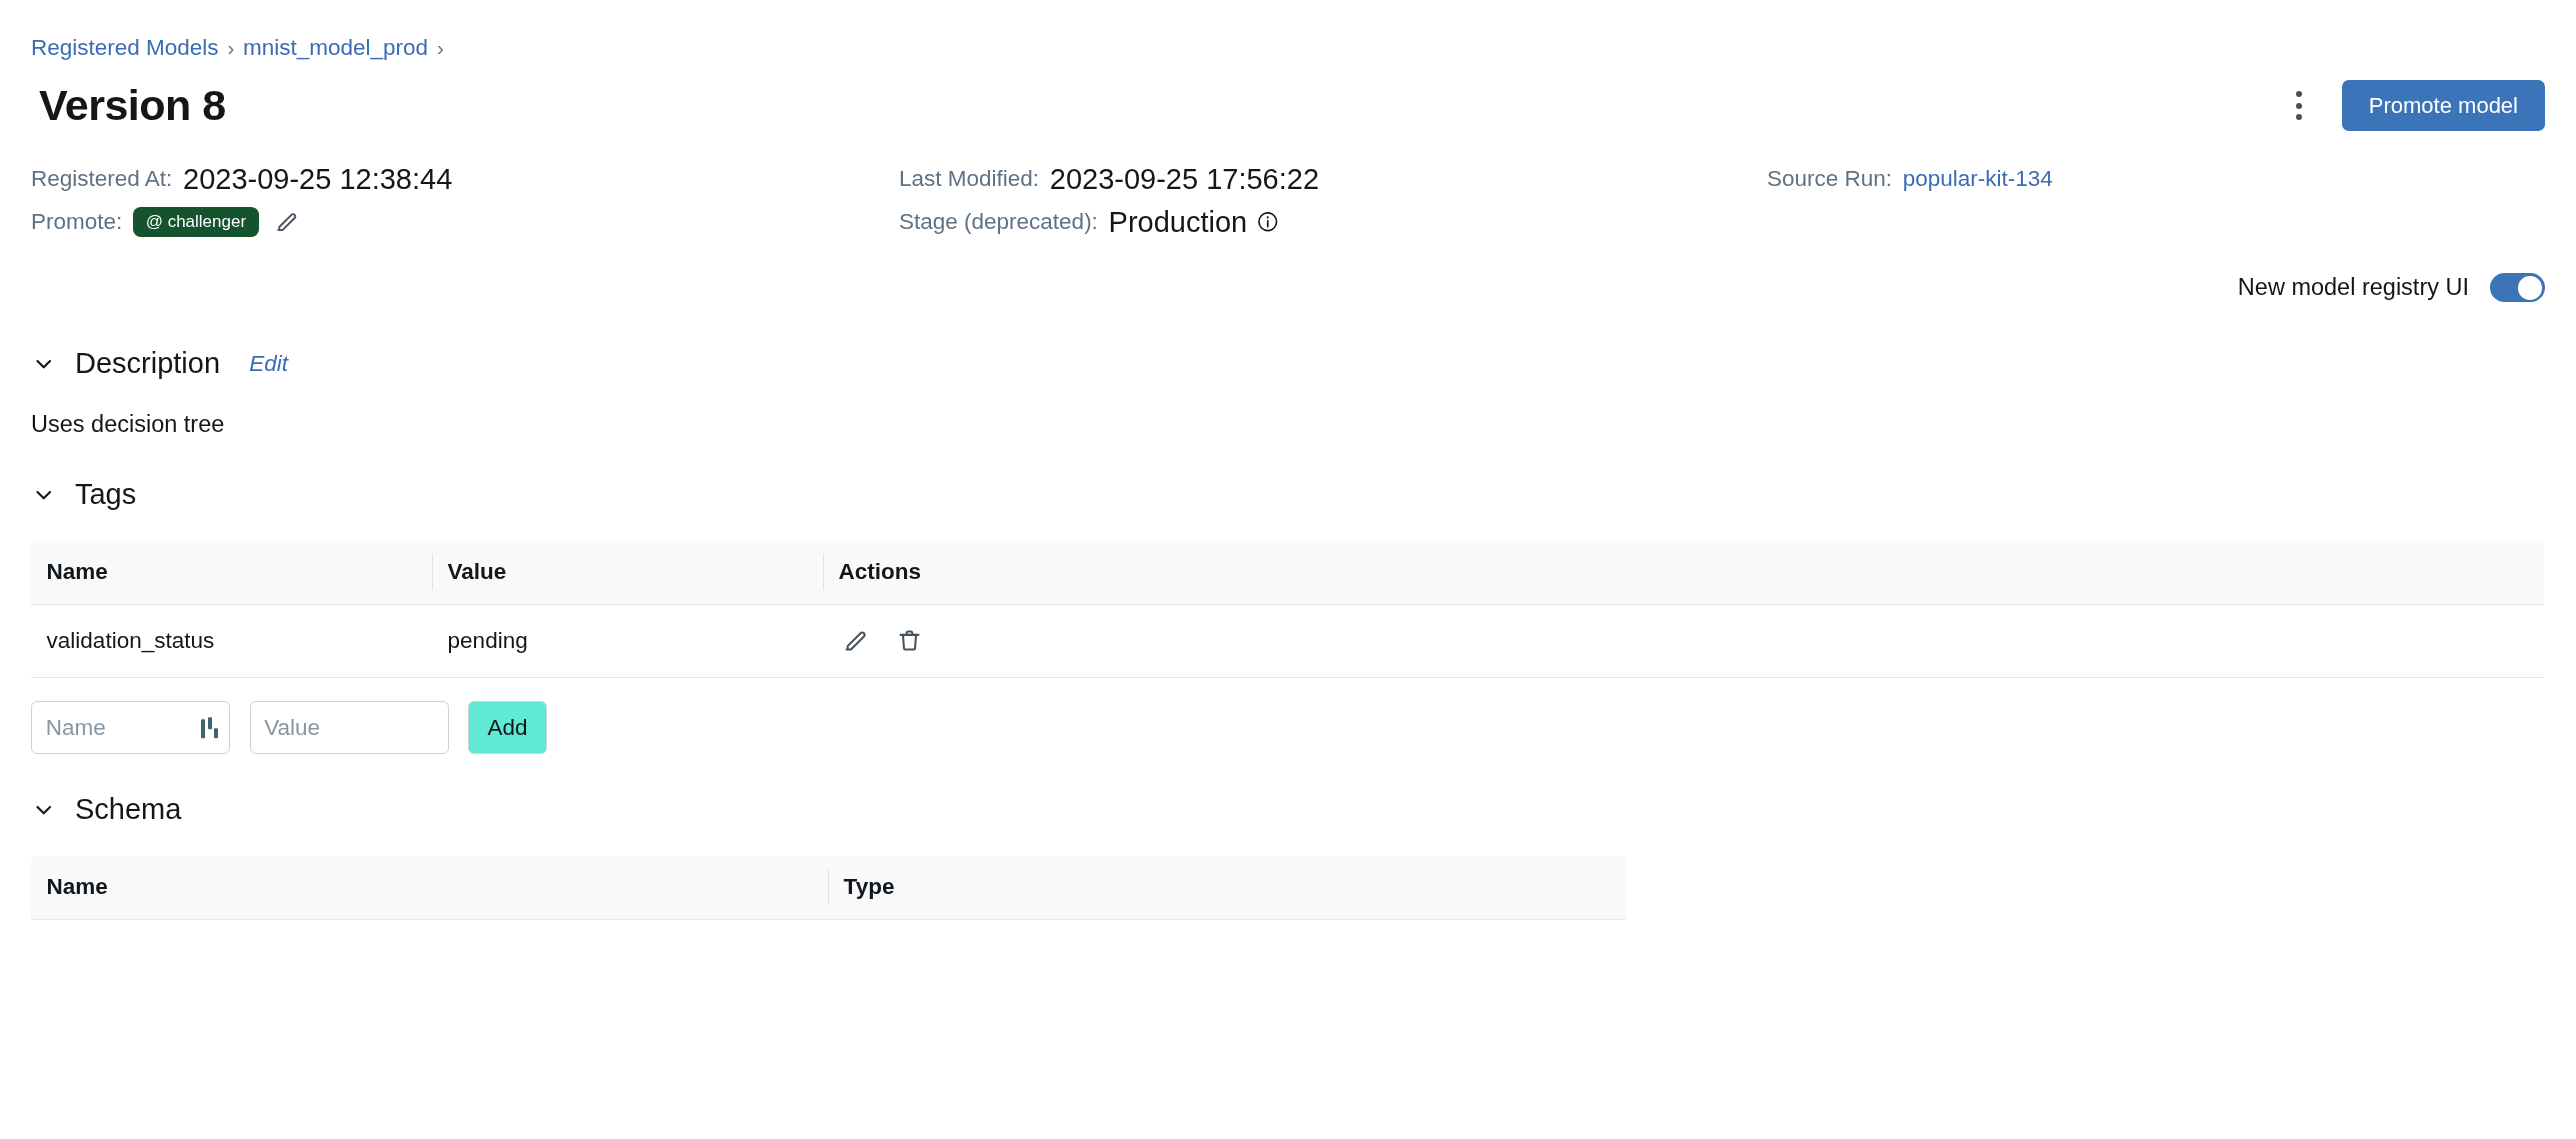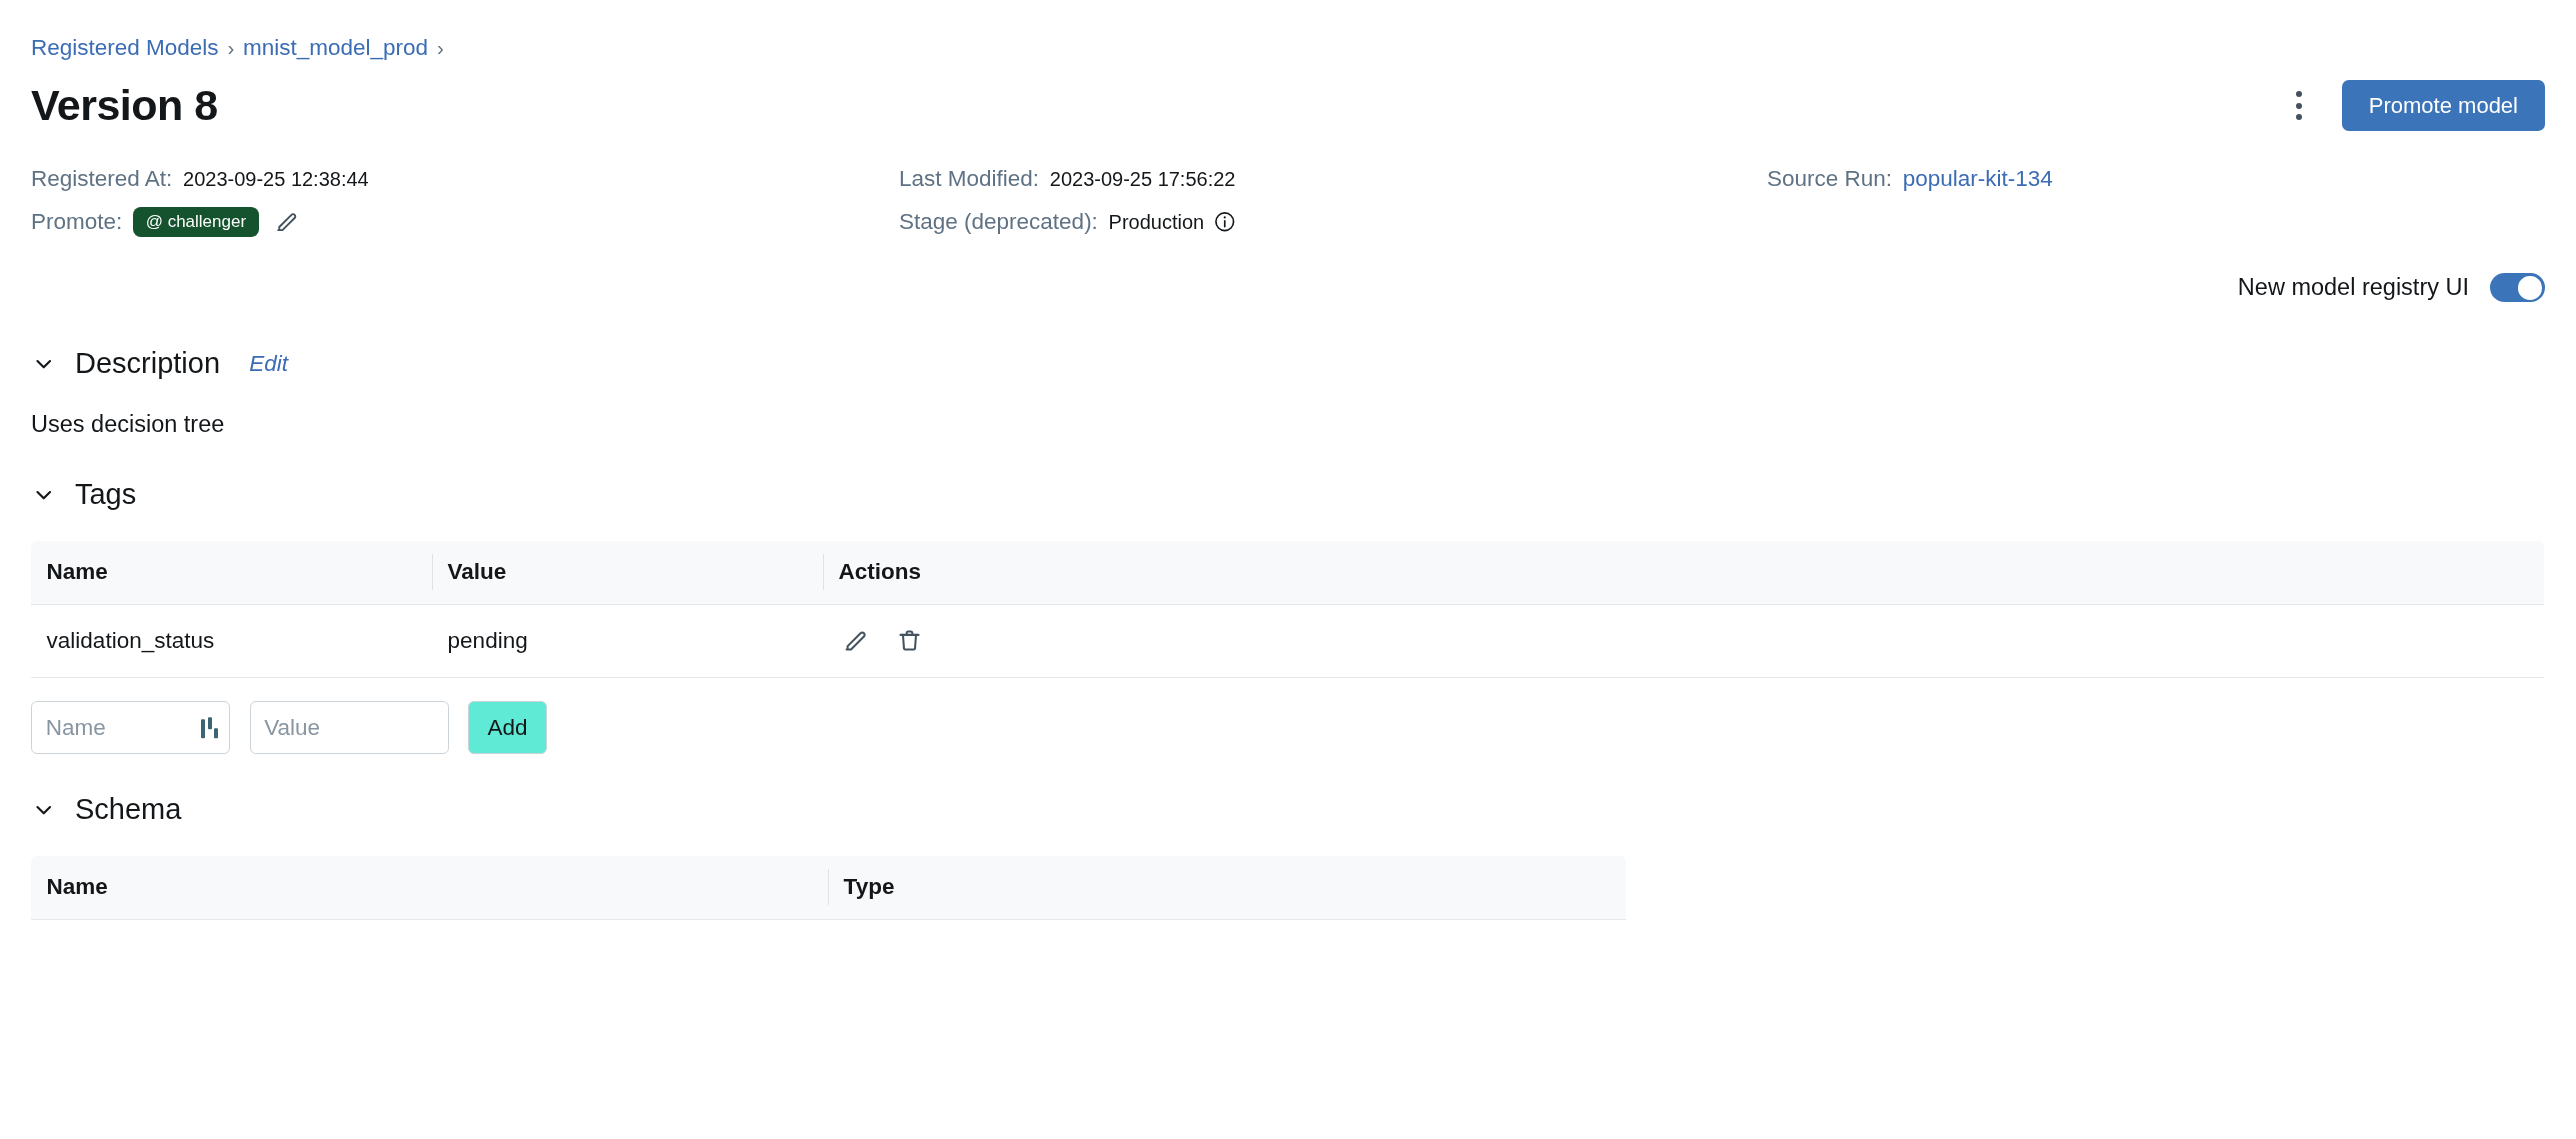--- a/index.html
+++ b/index.html
@@ -29,21 +29,21 @@
   .title-row {
     display: flex; align-items: center; justify-content: space-between;
     margin-top: 15.6px;
     height: 61px;
   }
   .page-title {
     font-size: 43px;
     font-weight: 700;
     letter-spacing: -0.5px;
     line-height: 1;
-    margin: 0;
+    margin: 8px;
     color: #14171a;
   }
   .title-actions { display: flex; align-items: center; gap: 23.5px; }
   .kebab-btn {
     width: 39px; height: 47px;
     display: flex; flex-direction: column;
     align-items: center; justify-content: center;
     gap: 5.9px;
     background: none; border: none; cursor: pointer; padding: 0;
   }
@@ -66,21 +66,21 @@
     margin-top: 21.5px;
     position: relative;
     height: 94px;
   }
   .meta-row { display: flex; align-items: center; height: 43px; }
   .meta-cell { display: flex; align-items: center; }
   .meta-cell.c1 { width: 868px; }
   .meta-cell.c2 { width: 868px; }
   .meta-cell.c3 { flex: 1; }
   .meta-label { color: #5f7284; font-size: 22.5px; margin-right: 10.7px; white-space: nowrap; }
-  .meta-value { color: #14171a; font-size: 20px; white-space: nowrap; }
+  .meta-value { color: #14171a; font-size: 29px; white-space: nowrap; }
   .meta-link { color: #3b6cb4; font-size: 22.5px; text-decoration: none; white-space: nowrap; }
 
   .alias-chip {
     background: #14532d;
     color: #ffffff;
     font-size: 17px;
     border-radius: 7.8px;
     padding: 5.9px 12.7px 7.8px 12.7px;
     display: inline-flex; align-items: center;
     line-height: 1;

